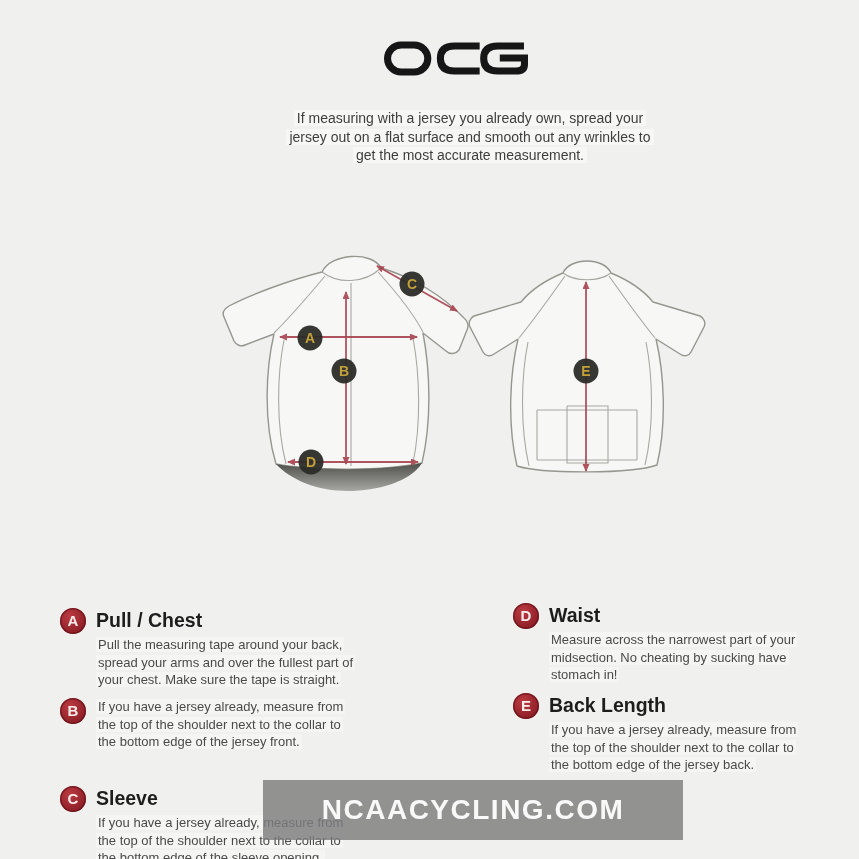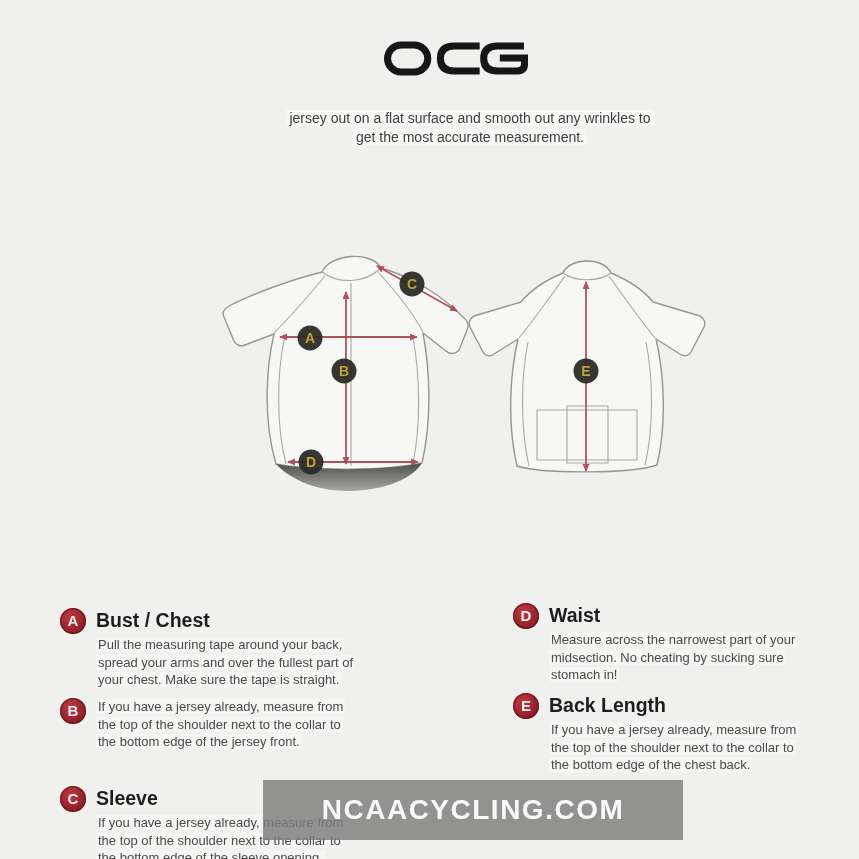--- a/index.html
+++ b/index.html
@@ -44,20 +44,21 @@
 
 <div class="canvas">
 
   <svg class="logo-svg" viewBox="0 0 144 34" role="img">
     <rect x="3.5" y="3.5" width="40" height="27" rx="13.5"></rect>
     <path d="M 95 4.5 L 70 4.5 Q 56 4.5 56 17 Q 56 29.5 70 29.5 L 95 29.5"></path>
     <path d="M 139 4.5 L 113 4.5 Q 99 4.5 99 17 Q 99 29.5 113 29.5 L 131 29.5 Q 139.5 29.5 139.5 23 L 139.5 16.5 L 115 16.5"></path>
   </svg>
 
   <div class="intro">
+    <div class="line"><span>If measuring with a jersey you already own, spread your</span></div>
     <div class="line"><span>jersey out on a flat surface and smooth out any wrinkles to</span></div>
     <div class="line"><span>get the most accurate measurement.</span></div>
   </div>
 
   <svg class="diagram-svg" viewBox="200 238 520 262">
     <defs>
       <marker id="ah" markerWidth="9" markerHeight="8" refX="7" refY="3.5" orient="auto-start-reverse" markerUnits="userSpaceOnUse">
         <path class="ah" d="M0,0 L8,3.5 L0,7 Z"></path>
       </marker>
       <linearGradient id="hemGrad" x1="0" y1="0" x2="0" y2="1">
@@ -122,21 +123,21 @@
       <g>
         <circle class="marker-dot" cx="586" cy="371" r="12.5"></circle>
         <text class="marker-letter" x="586" y="376">E</text>
       </g>
     </g>
   </svg>
 
   <div class="legend-row" style="left:60px;top:608px;">
     <div class="badge">A</div>
     <div>
-      <div class="legend-title">Bust / Chest</div>
+      <div class="legend-title">Pull / Chest</div>
       <div class="legend-body">
         <div class="line"><span>Pull the measuring tape around your back,</span></div>
         <div class="line"><span>spread your arms and over the fullest part of</span></div>
         <div class="line"><span>your chest. Make sure the tape is straight.</span></div>
       </div>
     </div>
   </div>
 
   <div class="legend-row" style="left:60px;top:698px;">
     <div class="badge">B</div>
@@ -160,34 +161,34 @@
       </div>
     </div>
   </div>
 
   <div class="legend-row" style="left:513px;top:603px;">
     <div class="badge">D</div>
     <div>
       <div class="legend-title">Waist</div>
       <div class="legend-body">
         <div class="line"><span>Measure across the narrowest part of your</span></div>
-        <div class="line"><span>midsection. No cheating by sucking sure</span></div>
+        <div class="line"><span>midsection. No cheating by sucking have</span></div>
         <div class="line"><span>stomach in!</span></div>
       </div>
     </div>
   </div>
 
   <div class="legend-row" style="left:513px;top:693px;">
     <div class="badge">E</div>
     <div>
       <div class="legend-title">Back Length</div>
       <div class="legend-body">
         <div class="line"><span>If you have a jersey already, measure from</span></div>
         <div class="line"><span>the top of the shoulder next to the collar to</span></div>
-        <div class="line"><span>the bottom edge of the chest back.</span></div>
+        <div class="line"><span>the bottom edge of the jersey back.</span></div>
       </div>
     </div>
   </div>
 
   <div class="watermark">
     <span>NCAACYCLING.COM</span>
   </div>
 
 </div>
 

